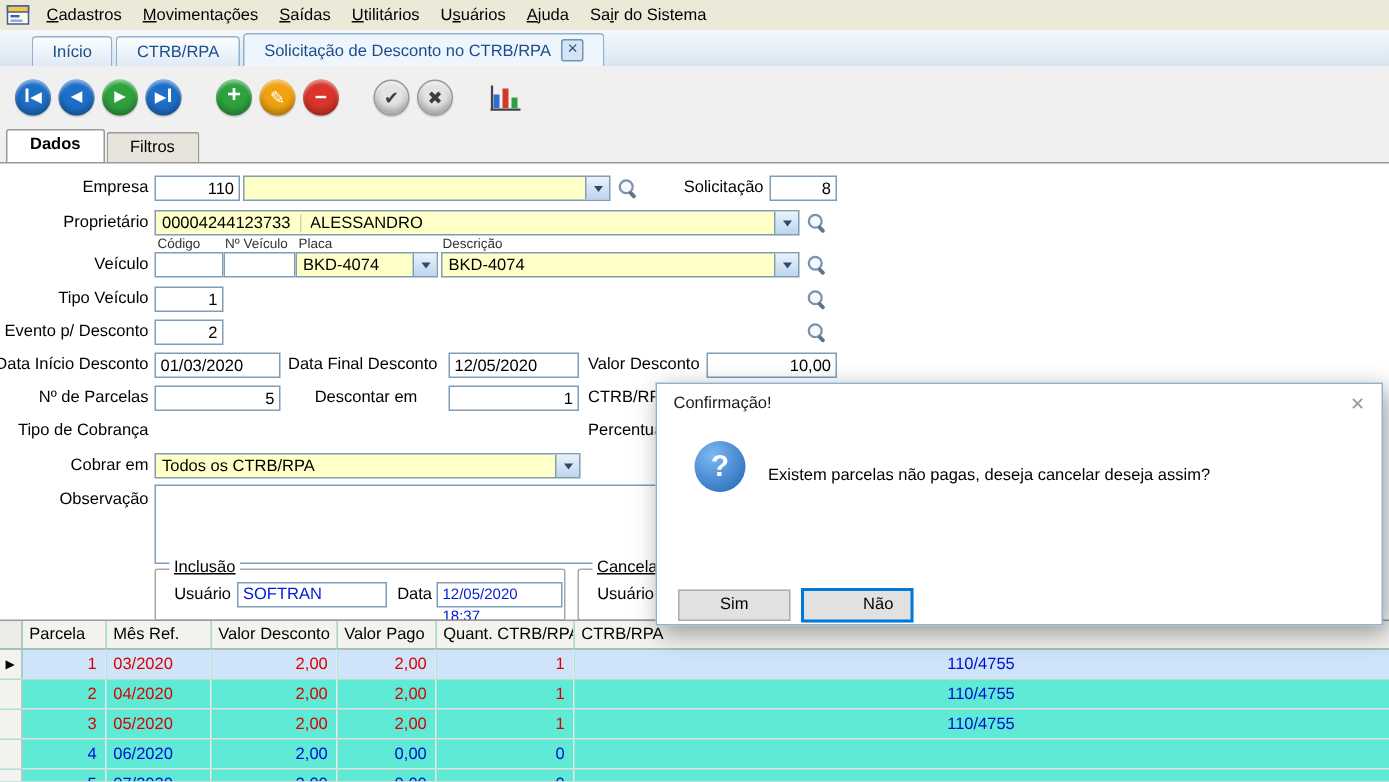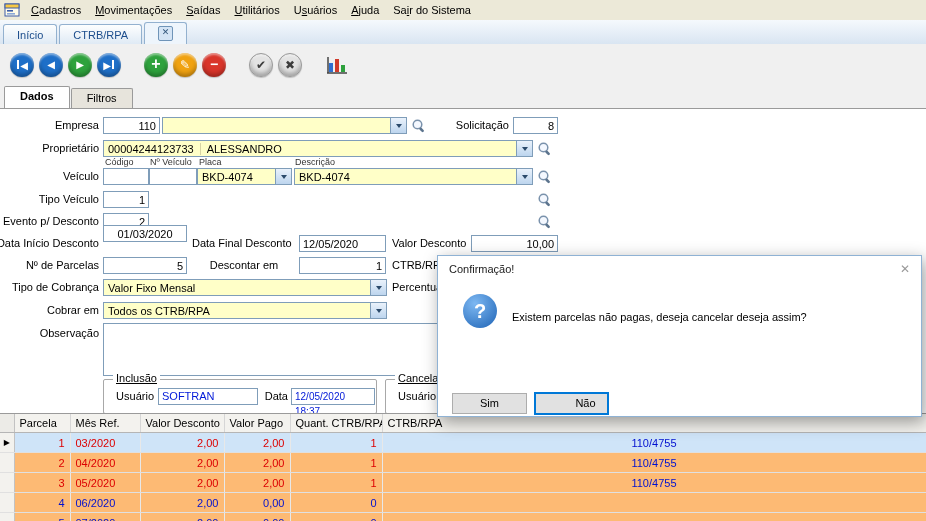--- a/index.html
+++ b/index.html
@@ -1,30 +1,30 @@
 <!DOCTYPE html>
 <html style="--paid_row: #dd0000; --open_row: #0010d0; --selected_row_bg: #cfe4f8; --field_highlight: #ffffc8; --accent_blue: #0078d7;"><head>
 <meta charset="utf-8">
 <style>
   html,body{margin:0;padding:0;background:#d8d8d8;}
-  #stage{position:relative;width:926px;height:521px;background:#fdba74;overflow:hidden;
+  #stage{position:relative;width:926px;height:521px;background:#5eead4;overflow:hidden;
          font-family:"Liberation Sans",sans-serif;font-size:11px;color:#000;}
 
   
   .menubar{position:absolute;top:0;left:0;right:0;height:20px;background:#ece9d8;
            border-bottom:1px solid #d9d5c3;display:flex;align-items:center;padding-left:2px;}
   .appicon{margin:0 4px 0 2px;display:flex;}
   .menu-items{display:flex;height:100%;align-items:center;}
   .menu-item{padding:2px 7px;cursor:default;white-space:nowrap;}
   .menu-item u{text-decoration:underline;}
 
   
   .tabbar{position:absolute;top:20px;left:0;right:0;height:24px;
           background:linear-gradient(#f5f9fd,#d9e5f2);border-bottom:1px solid #9ab4cf;
-          display:flex;align-items:flex-end;padding-left:3px;}
+          display:flex;align-items:flex-end;padding-left:21px;}
   .tab{height:19px;line-height:18px;padding:0 13px;margin-right:2px;color:#1c4d8c;
        border:1px solid #93b1cf;border-bottom:none;border-radius:3px 3px 0 0;
        background:linear-gradient(#fdfefe,#dfeaf5);display:flex;align-items:center;gap:7px;white-space:nowrap;}
   .tab.active{height:21px;background:#eef5fc;}
   .tab-close{width:13px;height:13px;border:1px solid #6f94b8;border-radius:2px;background:#d4e4f5;
              color:#33577c;font-size:9px;line-height:11px;text-align:center;}
 
   
   .toolbar{position:absolute;top:44px;left:0;right:0;height:42px;background:#f0f0f0;
            border-bottom:1px solid #d2d2d2;display:flex;align-items:center;padding-left:10px;}
@@ -134,20 +134,21 @@
   </div>
 
   <div class="tabbar">
     <div class="tab">
       <span>Início</span>
     </div>
     <div class="tab">
       <span>CTRB/RPA</span>
     </div>
     <div class="tab active">
+      <span>Solicitação de Desconto no CTRB/RPA</span>
       <span class="tab-close">✕</span>
     </div>
   </div>
 
   <div class="toolbar">
     <div class="tbtn blue">
         <span class="g-arrow"><i class="vbar"></i><span>◀</span></span>
       </div>
     <div class="tbtn blue">
         <span class="g-arrow">◀</span>
@@ -254,37 +255,33 @@
     <span class="lbl" style="top:104px;left:0;width:99px">Evento p/ Desconto</span>
     <input class="fld num" style="top: 104px; left: 103px; width: 46px;" value="2">
     <span class="mag" style="top:105px;left:537px">
       <svg width="16" height="16" viewBox="0 0 16 16">
           <circle cx="6.5" cy="6.5" r="4.3" fill="#f4f8ff" stroke="#7a92ac" stroke-width="1.5"></circle>
           <rect x="9.6" y="9" width="5.4" height="2.6" rx="1.2" transform="rotate(45 9.6 9)" fill="#5c748e"></rect>
         </svg>
     </span>
 
     <span class="lbl" style="top:126px;left:-4px;width:103px">Data Início Desconto</span>
-    <input class="fld" style="top: 116px; left: 103px; width: 84px; text-align: center;" value="01/03/2020">
+    <input class="fld" style="top: 126px; left: 103px; width: 84px;" value="01/03/2020">
     <span class="lbl left" style="top:126px;left:192px;width:104px">Data Final Desconto</span>
     <input class="fld" style="top: 126px; left: 299px; width: 87px;" value="12/05/2020">
     <span class="lbl left" style="top:126px;left:392px;width:77px">Valor Desconto</span>
     <input class="fld num" style="top: 126px; left: 471px; width: 87px;" value="10,00">
 
     <span class="lbl" style="top:148px;left:0;width:99px">Nº de Parcelas</span>
     <input class="fld num" style="top: 148px; left: 103px; width: 84px;" value="5">
     <span class="lbl center" style="top:148px;left:192px;width:104px">Descontar em</span>
     <input class="fld num" style="top: 148px; left: 299px; width: 87px;" value="1">
     <span class="lbl left" style="top:148px;left:392px;width:90px">CTRB/RPA</span>
 
     <span class="lbl" style="top:170px;left:0;width:99px">Tipo de Cobrança</span>
-    <div class="combo" style="top:170px;left:103px;width:284px">
-      <span class="ctxt">Valor Fixo Mensal</span>
-      <span class="arrow"></span>
-    </div>
     <span class="lbl left" style="top:170px;left:392px;width:100px">Percentual</span>
 
     <span class="lbl" style="top:193px;left:0;width:99px">Cobrar em</span>
     <div class="combo" style="top:193px;left:103px;width:284px">
       <span class="ctxt">Todos os CTRB/RPA</span>
       <span class="arrow"></span>
     </div>
 
     <span class="lbl" style="top:216px;left:0;width:99px">Observação</span>
     <div class="obs" style="top:214px;left:103px;width:455px;height:53px"></div>

